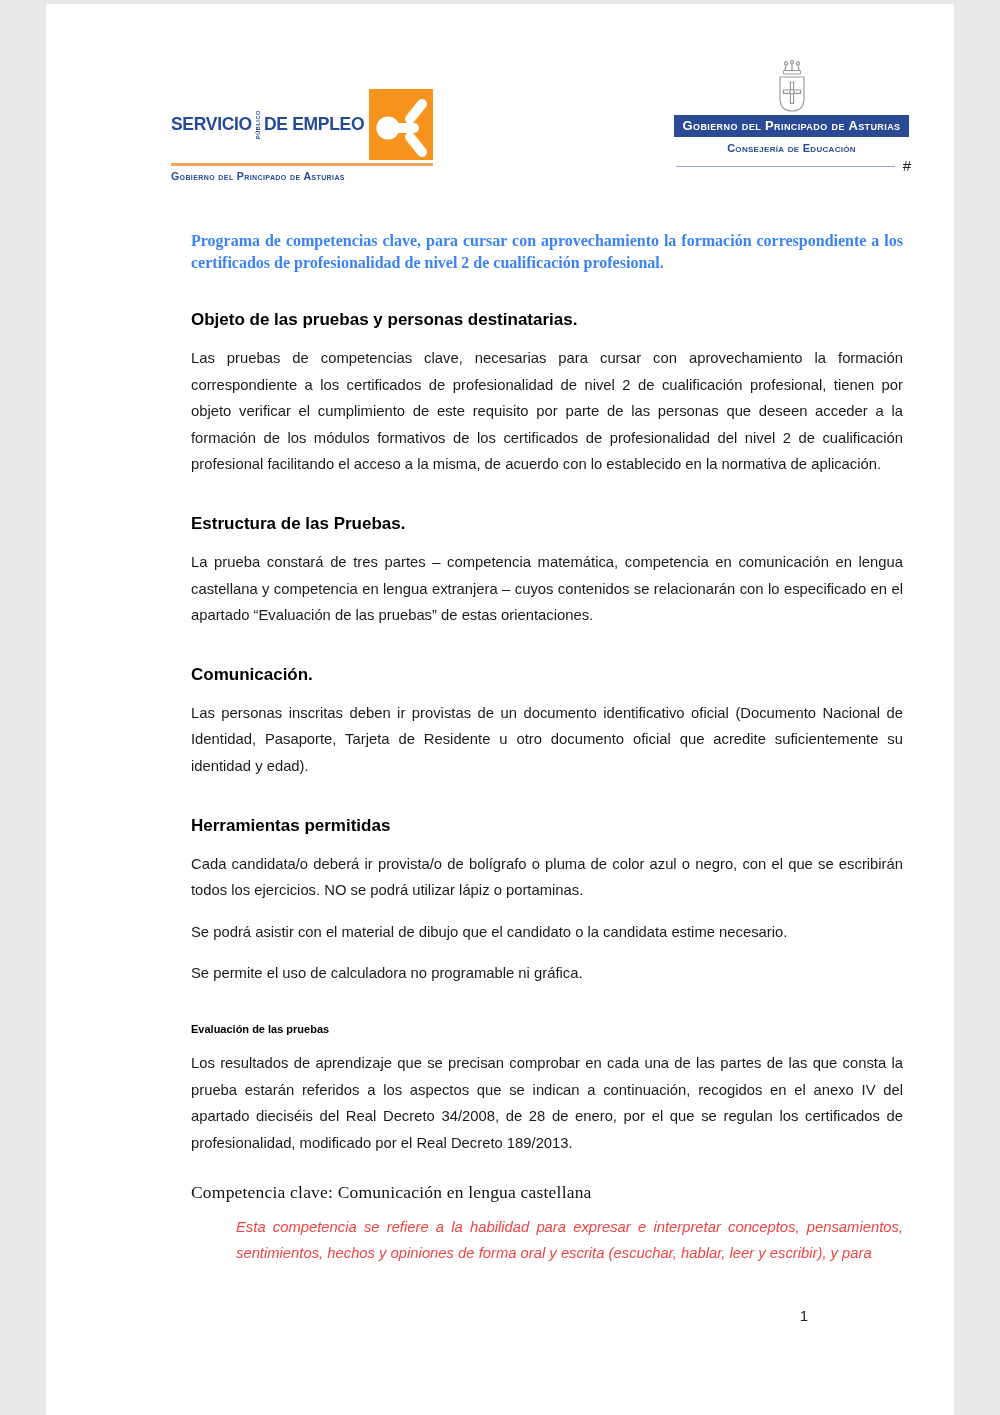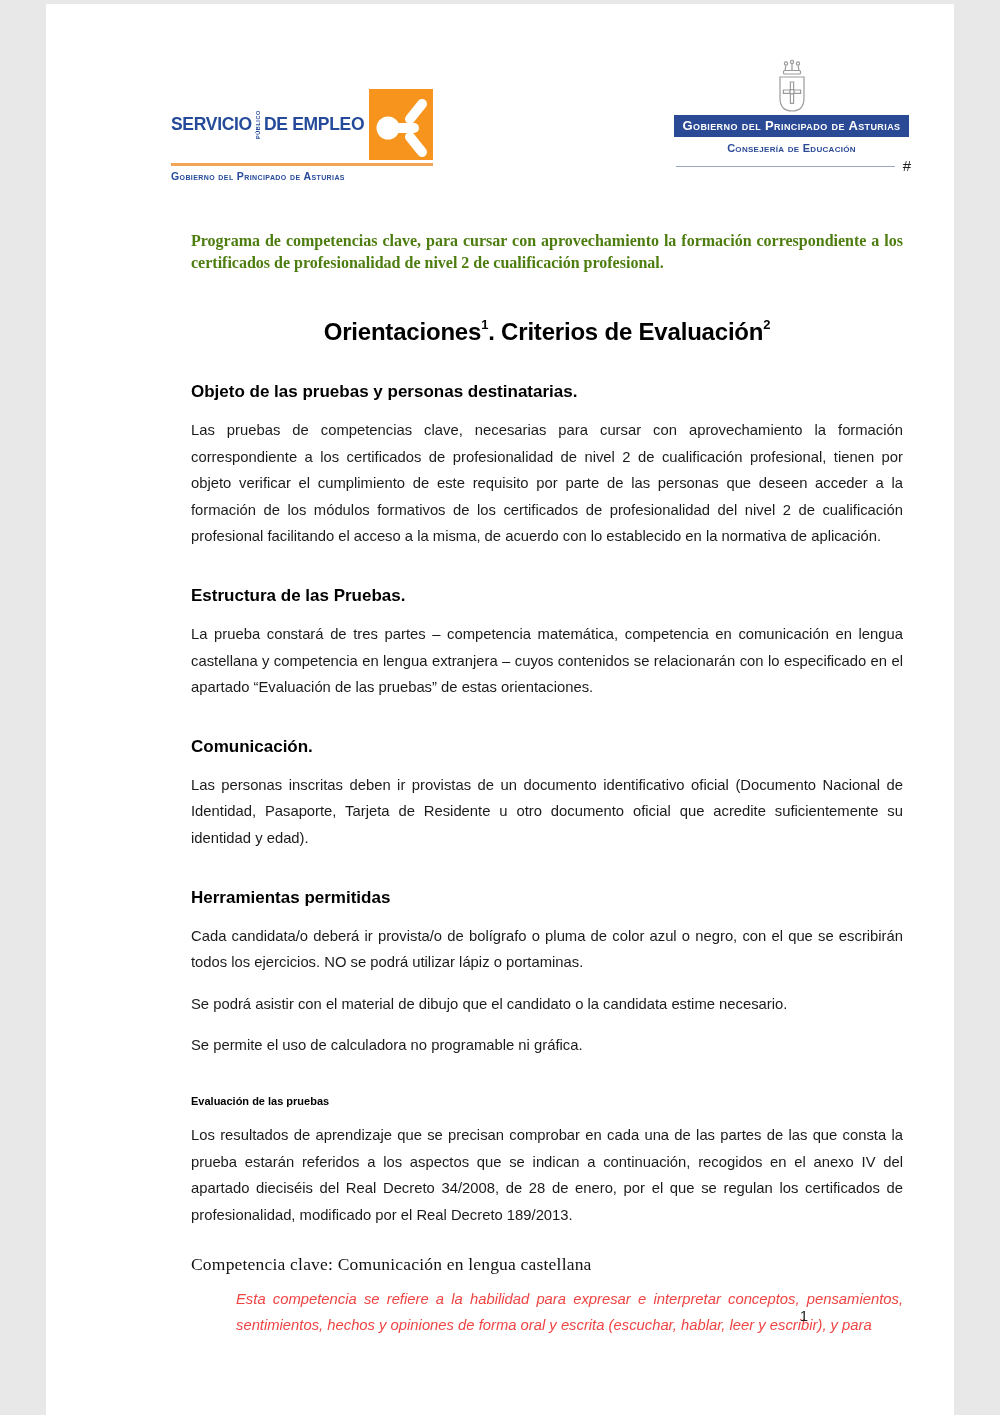--- a/index.html
+++ b/index.html
@@ -42,21 +42,21 @@
     font-variant:small-caps; letter-spacing:0.3px; font-weight:bold;
   }
   .rule-row { position:relative; height:16px; }
   .rule { position:absolute; left:2px; right:14px; bottom:3px; border-top:1.5px solid #9aa7c0; }
   .hash { position:absolute; right:-2px; bottom:-4px; font-size:15px; color:#222; font-weight:normal; }
 
   
   .content { position:absolute; left:145px; top:226px; width:712px; }
 
   .intro {
-    font-family:"Liberation Serif", serif; font-weight:bold; color:#4d7c0f;
+    font-family:"Liberation Serif", serif; font-weight:bold; color:#3b82f6;
     font-size:16px; line-height:22px; text-align:justify;
   }
 
   .doc-title {
     margin-top:44px; text-align:center; font-size:24px; font-weight:bold;
     color:#000; letter-spacing:-0.2px;
   }
   .doc-title sup { font-size:13px; position:relative; top:-2px; }
 
   .sec-h {
@@ -125,21 +125,20 @@
     <div class="rule-row">
       <div class="rule"></div>
       <span class="hash">#</span>
     </div>
   </div>
 
   <main class="content">
 
     <p class="intro">Programa de competencias clave, para cursar con aprovechamiento la formación correspondiente a los certificados de profesionalidad de nivel 2 de cualificación profesional.</p>
 
-    <h1 class="doc-title"><span>Orientaciones</span><sup>1</sup><span>. Criterios de Evaluación</span><sup>2</sup></h1>
 
     <section>
       <h3 class="sec-h">Objeto de las pruebas y personas destinatarias.</h3>
       <p class="body">Las pruebas de competencias clave, necesarias para cursar con aprovechamiento la formación correspondiente a los certificados de profesionalidad de nivel 2 de cualificación profesional, tienen por objeto verificar el cumplimiento de este requisito por parte de las personas que deseen acceder a la formación de los módulos formativos de los certificados de profesionalidad del nivel 2 de cualificación profesional facilitando el acceso a la misma, de acuerdo con lo establecido en la normativa de aplicación.</p>
     </section>
 
     <section>
       <h3 class="sec-h">Estructura de las Pruebas.</h3>
       <p class="body">La prueba constará de tres partes – competencia matemática, competencia en comunicación en lengua castellana y competencia en lengua extranjera – cuyos contenidos se relacionarán con lo especificado en el apartado “Evaluación de las pruebas” de estas orientaciones.</p>
     </section>

